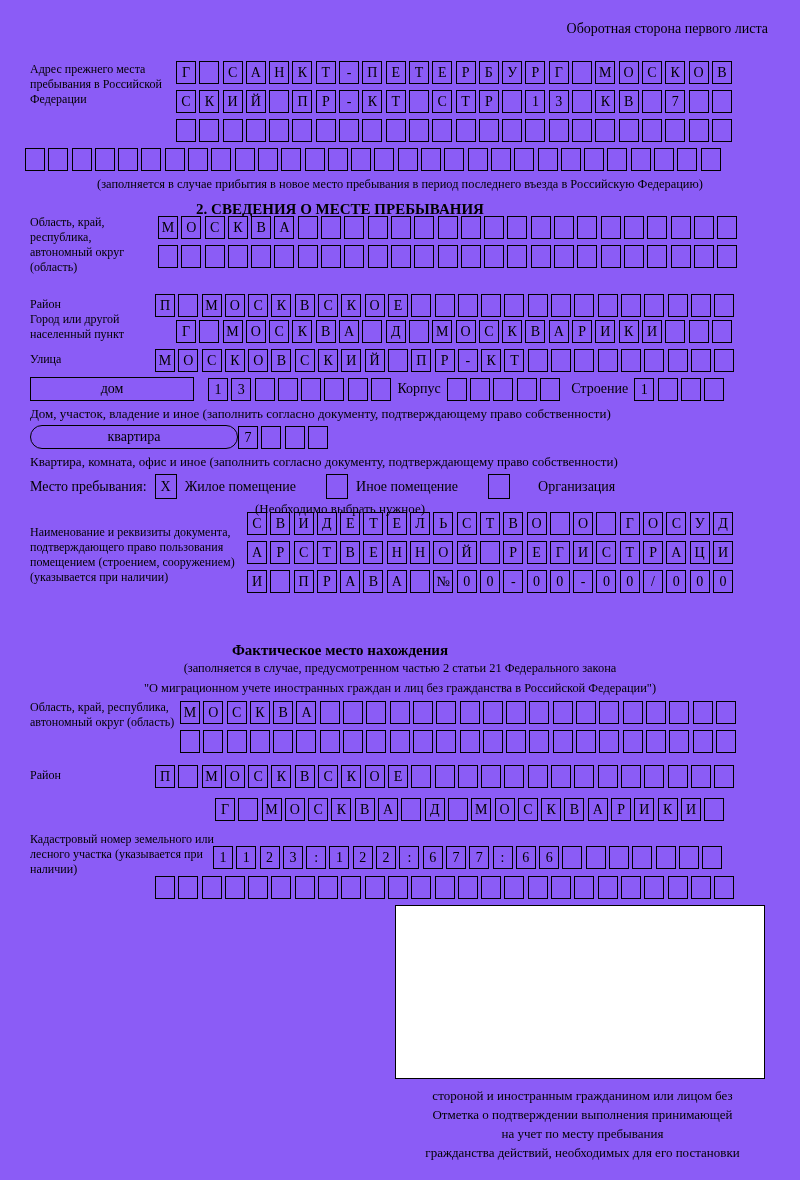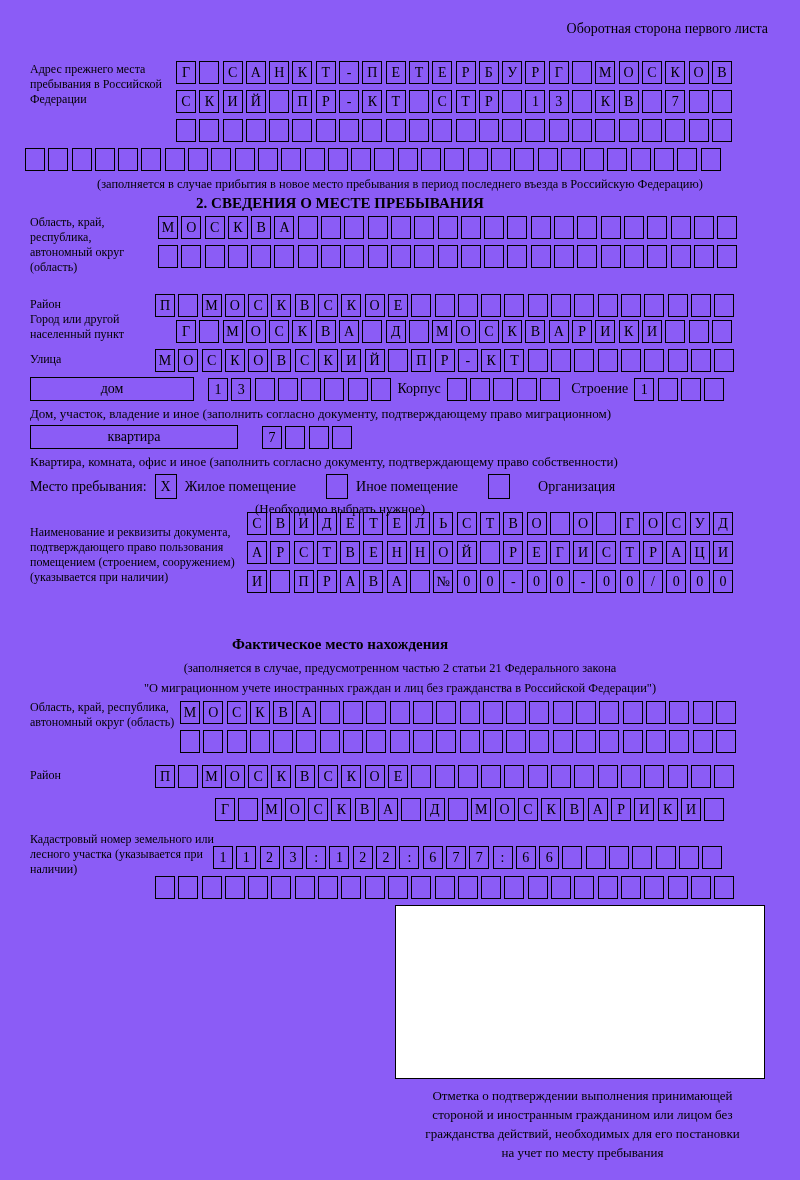--- a/index.html
+++ b/index.html
@@ -2,21 +2,21 @@
 <html><head>
 <meta charset="utf-8">
 <style>
   html,body{margin:0;padding:0;background:#fff;}
   .page{position:relative;width:800px;height:1180px;background:#8b5cf6;
         font-family:"Liberation Serif",serif;color:#000;overflow:hidden;}
   .abs{position:absolute;}
   .label{font-size:12px;line-height:1.24;}
   .caption{font-size:12.4px;text-align:center;width:800px;left:0;}
   .caption-left{font-size:13px;}
-  .heading{font-size:15px;font-weight:bold;text-align:center;width:680px;left:0;}
+  .heading{font-size:15px;font-weight:bold;text-align:center;width:680px;left:0;margin-top:6px;}
   .cellrow{display:flex;}
   .cell{flex:0 0 auto;width:18px;height:21px;border:1.6px solid #000;margin-right:3.3px;
         text-align:center;line-height:21px;font-size:14px;}
   .labelbox{border:1.6px solid #000;height:22px;line-height:22px;text-align:center;
         font-size:14px;flex:0 0 auto;}
   .inlinerow{display:flex;align-items:center;}
   .inline-label{font-size:14px;flex:0 0 auto;}
   .checkbox{flex:0 0 auto;width:20px;height:23px;border:1.6px solid #000;text-align:center;
         line-height:23px;font-size:14px;}
   .stampbox{border:1.6px solid #000;background:#fff;}
@@ -307,24 +307,24 @@
         <div class="cell"></div>
       </div>
     <div class="inline-label" style="margin:0 6px 0 8px;">Строение</div>
     <div class="cellrow">
         <div class="cell">1</div>
         <div class="cell"></div>
         <div class="cell"></div>
         <div class="cell"></div>
       </div>
   </div>
-  <div class="abs caption-left" style="top:406px;left:30px;">Дом, участок, владение и иное (заполнить согласно документу, подтверждающему право миграционном)</div>
+  <div class="abs caption-left" style="top:406px;left:30px;">Дом, участок, владение и иное (заполнить согласно документу, подтверждающему право собственности)</div>
 
   <div class="abs inlinerow" style="top:425px;left:30px;">
-    <div class="labelbox" style="width:206px;margin-right:24px;">квартира</div>
+    <div class="labelbox" style="width:206px;margin-right:0;border-radius:12px;">квартира</div>
     <div class="cellrow">
         <div class="cell">7</div>
         <div class="cell"></div>
         <div class="cell"></div>
         <div class="cell"></div>
       </div>
   </div>
   <div class="abs inlinerow" style="top:474px;left:30px;">
     <div class="inline-label" style="margin-right:8px;">Место пребывания:</div>
     <div class="checkbox">X</div>
@@ -569,19 +569,19 @@
       <div class="cell"></div>
       <div class="cell"></div>
       <div class="cell"></div>
       <div class="cell"></div>
       <div class="cell"></div>
       <div class="cell"></div>
     </div>
 
   <div class="abs stampbox" style="top:905px;left:395px;width:368px;height:172px;"></div>
   <div class="abs" style="top:1086px;left:380px;width:405px;">
+    <div class="stampline">стороной и иностранным гражданином или лицом без</div>
     <div class="stampline">Отметка о подтверждении выполнения принимающей</div>
-    <div class="stampline">стороной и иностранным гражданином или лицом без</div>
+    <div class="stampline">на учет по месту пребывания</div>
     <div class="stampline">гражданства действий, необходимых для его постановки</div>
-    <div class="stampline">на учет по месту пребывания</div>
   </div>
 
 </div>
 
 </body></html>

